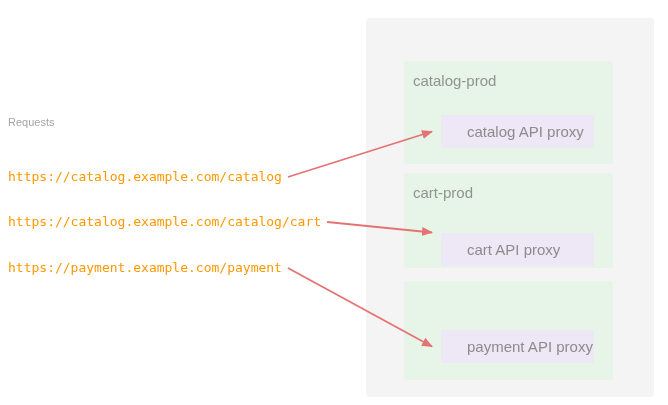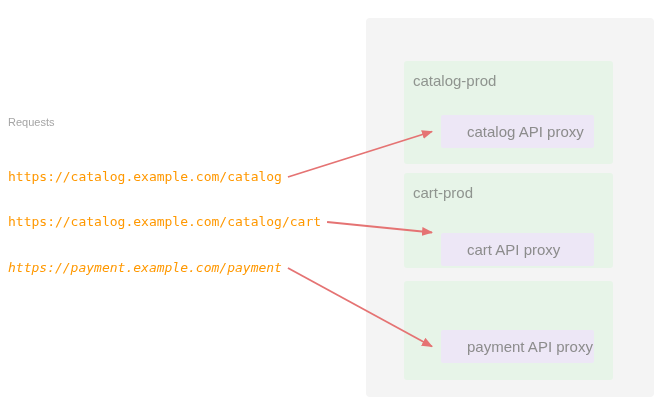--- a/index.html
+++ b/index.html
@@ -27,21 +27,21 @@
     position: absolute;
     left: 8px;
     font-family: "DejaVu Sans Mono", "Liberation Mono", monospace;
     font-size: 13px;
     line-height: 16px;
     color: var(--url-orange, #ff9800);
     white-space: nowrap;
   }
   .url-0 { top: 169px; }
   .url-1 { top: 214px; }
-  .url-2 { top: 260px; font-style: italic; }
+  .url-2 { top: 260px; }
 
   .prod-group {
     position: absolute;
     left: 366px;
     top: 18px;
     width: 288px;
     height: 379px;
     background: var(--group-bg, #f4f4f4);
     border-radius: 4px;
   }

